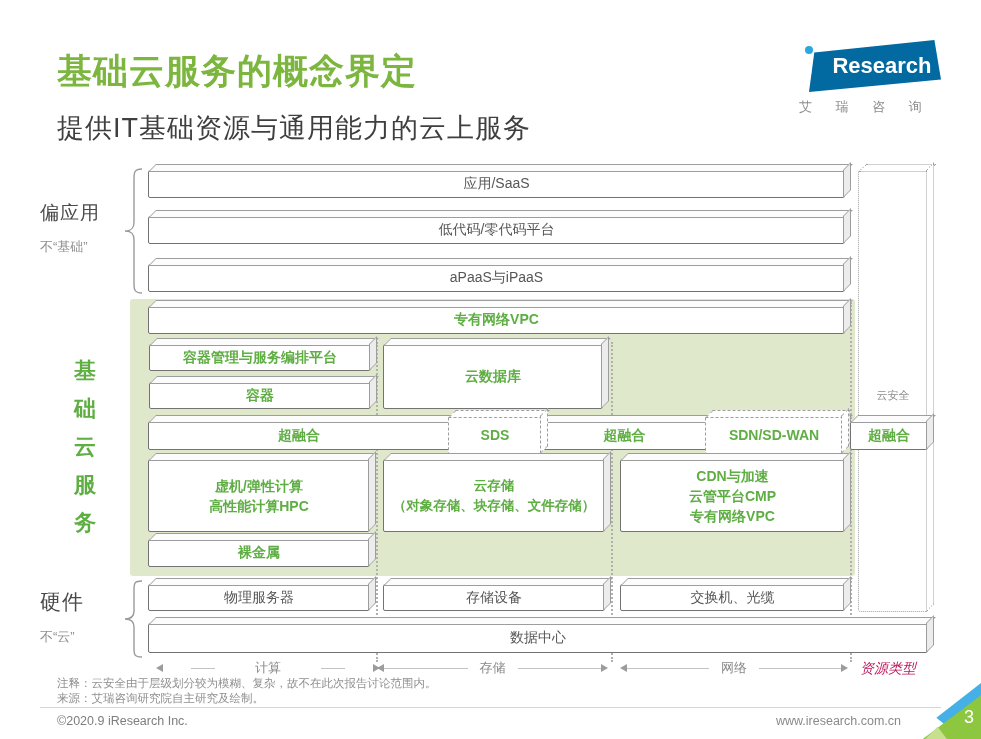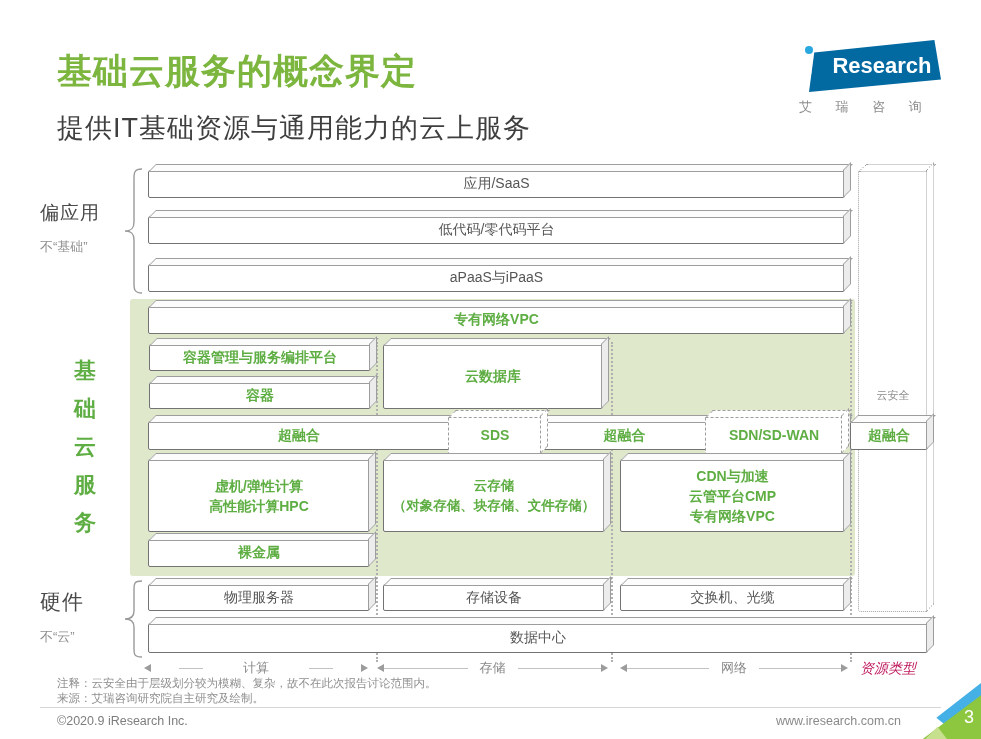--- a/index.html
+++ b/index.html
@@ -185,21 +185,21 @@
   <div class="vert-label">基础云服务</div>
 
   <div class="grp" style="left:40px; top:588px;">
     <div class="grp-label" style="font-size:21px;">硬件</div>
     <div class="grp-sub">不“云”</div>
   </div>
   <svg class="brace" style="left:124px; top:580px;" width="20" height="78" viewBox="0 0 20 78">
     <path d="M18,1 C10,1 10,4 10,9 L10,31 C10,36 8,39 1,39 C8,39 10,42 10,47 L10,69 C10,74 10,77 18,77" fill="none" stroke="#9a9a9a" stroke-width="1.4"></path>
   </svg>
 
-  <div class="axis-seg" style="left:144px; width:224px;gap:28px;">
+  <div class="axis-seg" style="left:156px; width:224px;gap:28px;">
     <span class="ah-l"></span>
     <span class="axis-line"></span>
     <span class="axis-label">计算</span>
     <span class="axis-line"></span>
     <span class="ah-r"></span>
   </div>
   <div class="axis-seg" style="left:377px; width:231px;">
     <span class="ah-l"></span>
     <span class="axis-line"></span>
     <span class="axis-label">存储</span>

